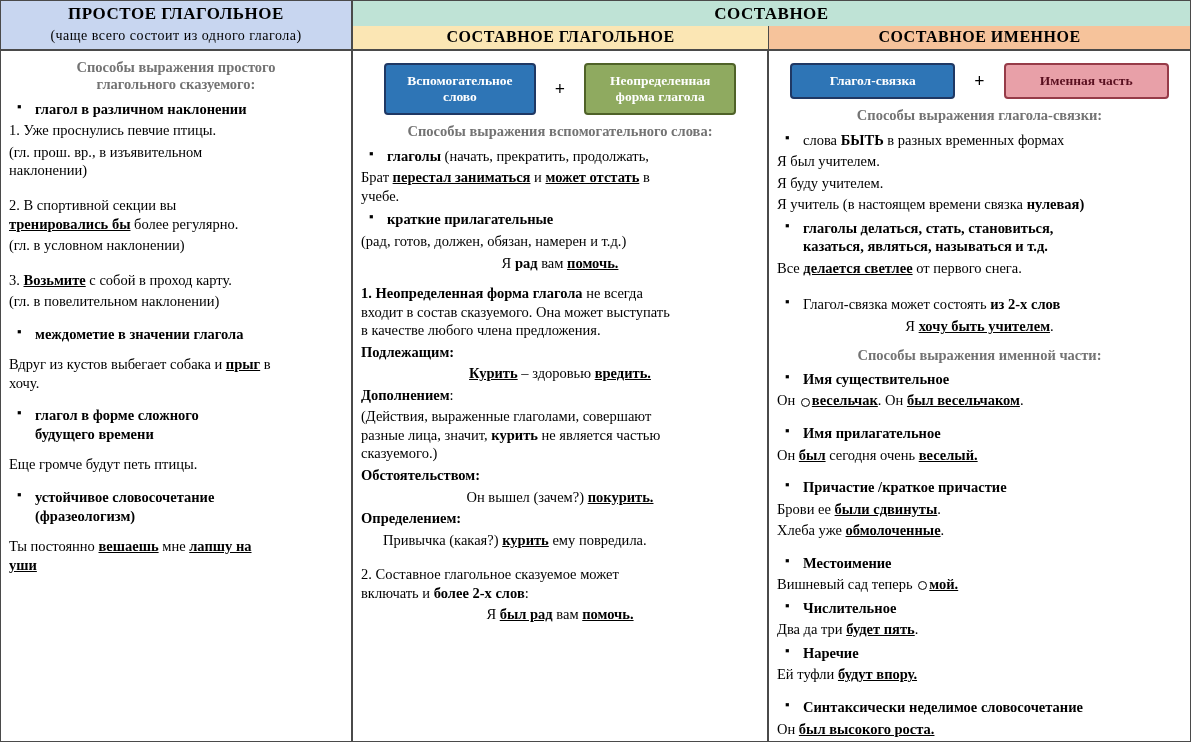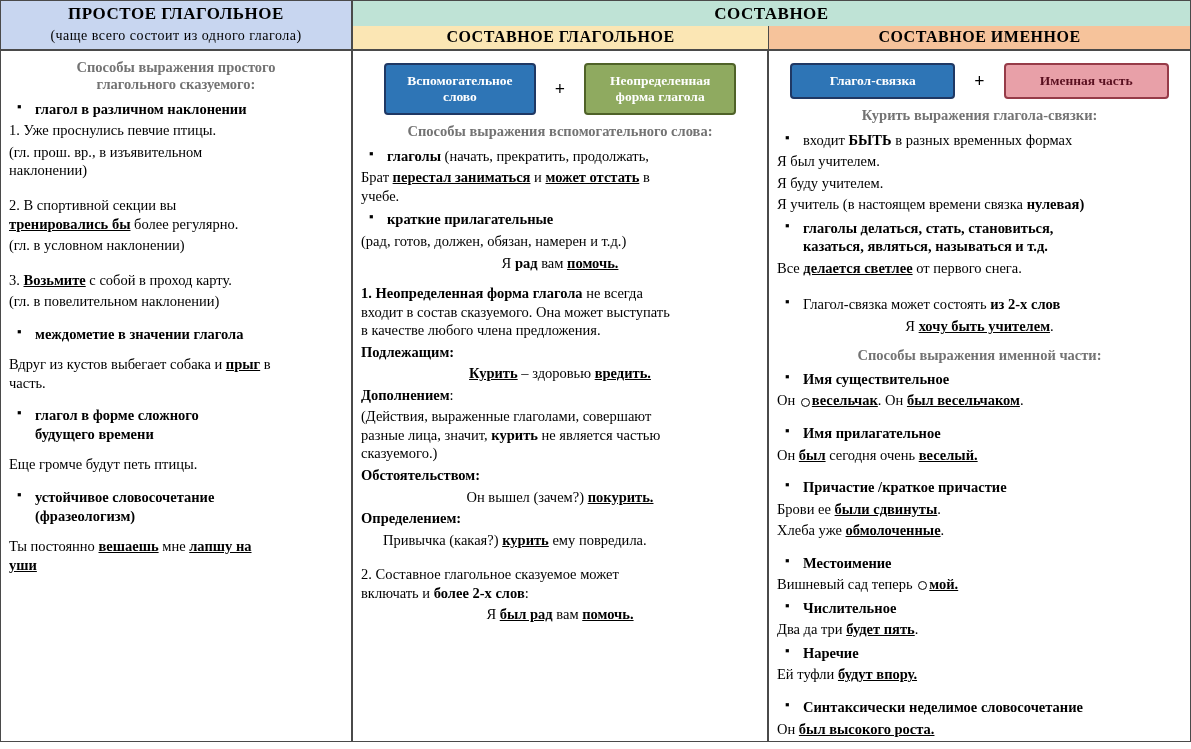--- a/index.html
+++ b/index.html
@@ -198,21 +198,21 @@
         <span>3. </span><span class="ub">Возьмите</span><span> с собой в проход карту.</span>
       </div>
       <div class="para">(гл. в повелительном наклонении)</div>
 
       <div class="gap-s"></div>
       <div class="bullet-line">междометие в значении глагола</div>
       <div class="gap-s"></div>
 
       <div class="para">
         <span>Вдруг из кустов </span><span class="u">выбегает</span><span> собака и </span><span class="ub">прыг</span><span> в</span><br>
-        <span>часть.</span>
+        <span>хочу.</span>
       </div>
 
       <div class="gap-s"></div>
       <div class="bullet-line">
         <span>глагол в форме сложного</span><br>
         <span>будущего времени</span>
       </div>
       <div class="gap-s"></div>
 
       <div class="para">
@@ -303,24 +303,24 @@
       </div>
     </div>
 
     <div class="cell body-cell">
       <div class="boxrow">
         <div class="box box-blue box-wide">Глагол-связка</div>
         <div class="plus">+</div>
         <div class="box box-pink box-wide">Именная часть</div>
       </div>
 
-      <div class="red-title">Курить выражения глагола-связки:</div>
+      <div class="red-title">Способы выражения глагола-связки:</div>
 
       <div class="bullet-line" style="font-weight:normal">
-        <span>входит </span><span class="b">БЫТЬ</span><span> в разных временных формах</span>
+        <span>слова </span><span class="b">БЫТЬ</span><span> в разных временных формах</span>
       </div>
 
       <div class="para">
         <span>Я </span><span class="u">был учителем</span><span>.</span>
       </div>
       <div class="para">
         <span>Я </span><span class="u">буду учителем</span><span>.</span>
       </div>
       <div class="para">
         <span>Я </span><span class="u">учитель</span><span> (в настоящем времени связка </span><span class="b">нулевая)</span>

